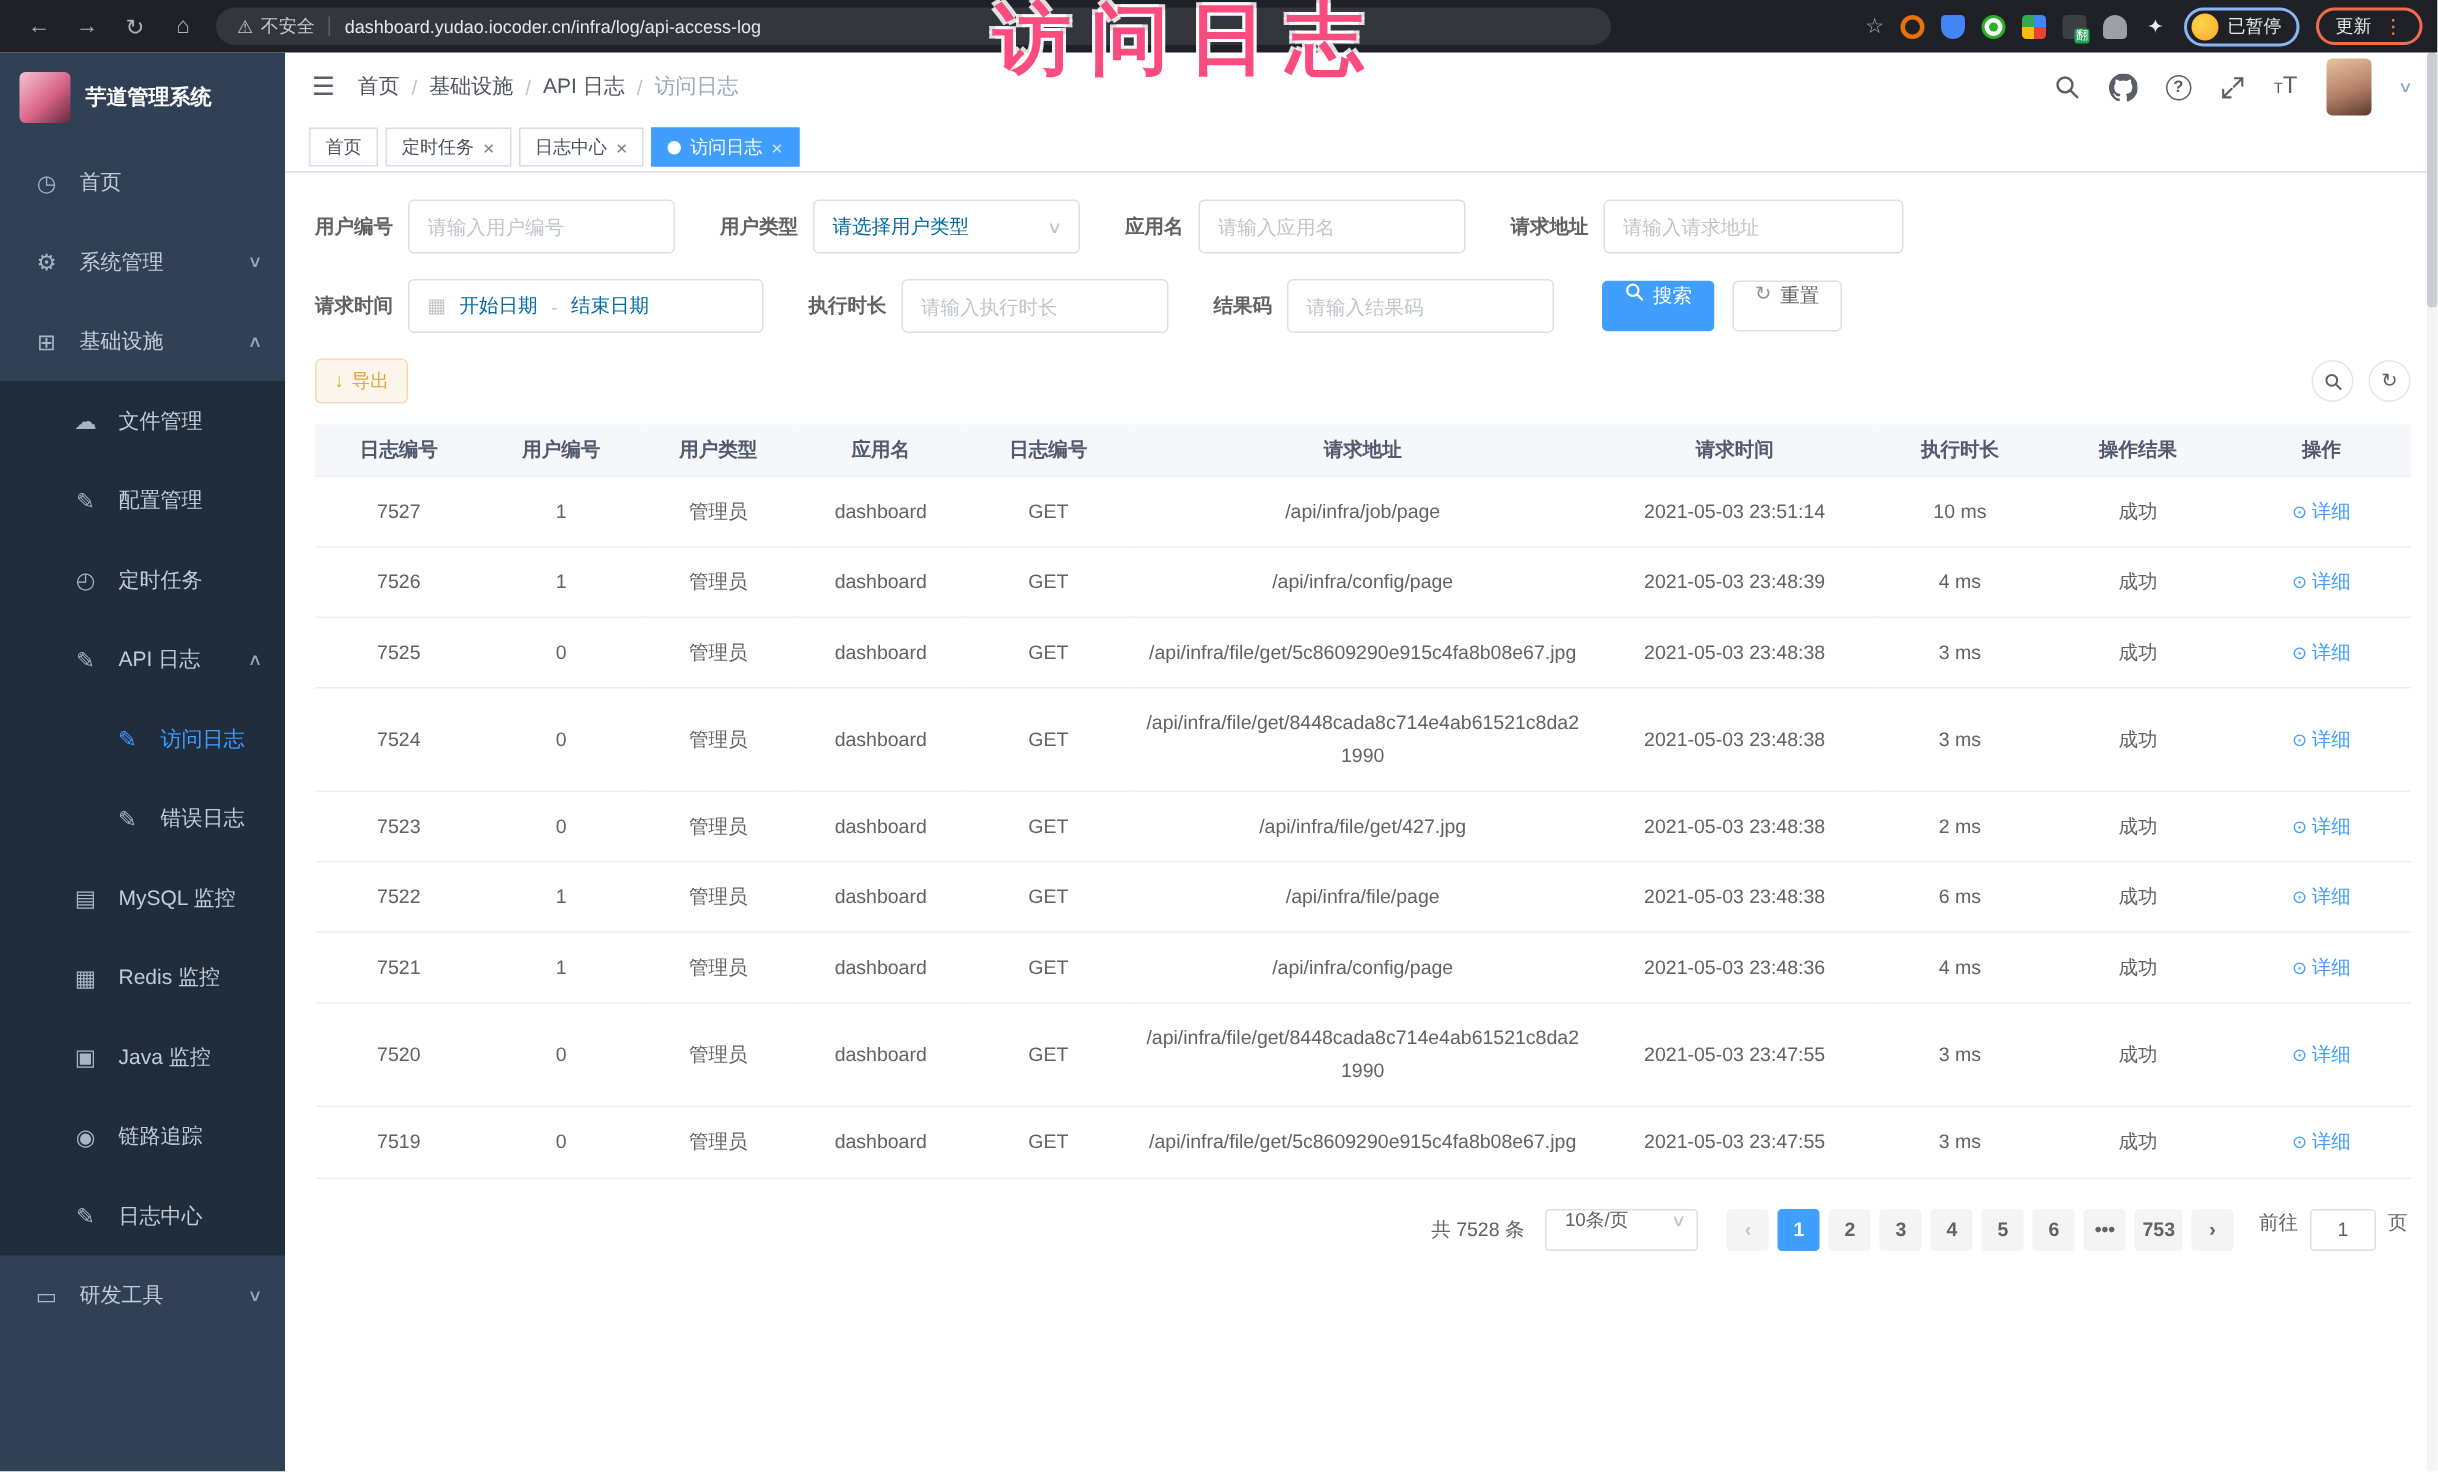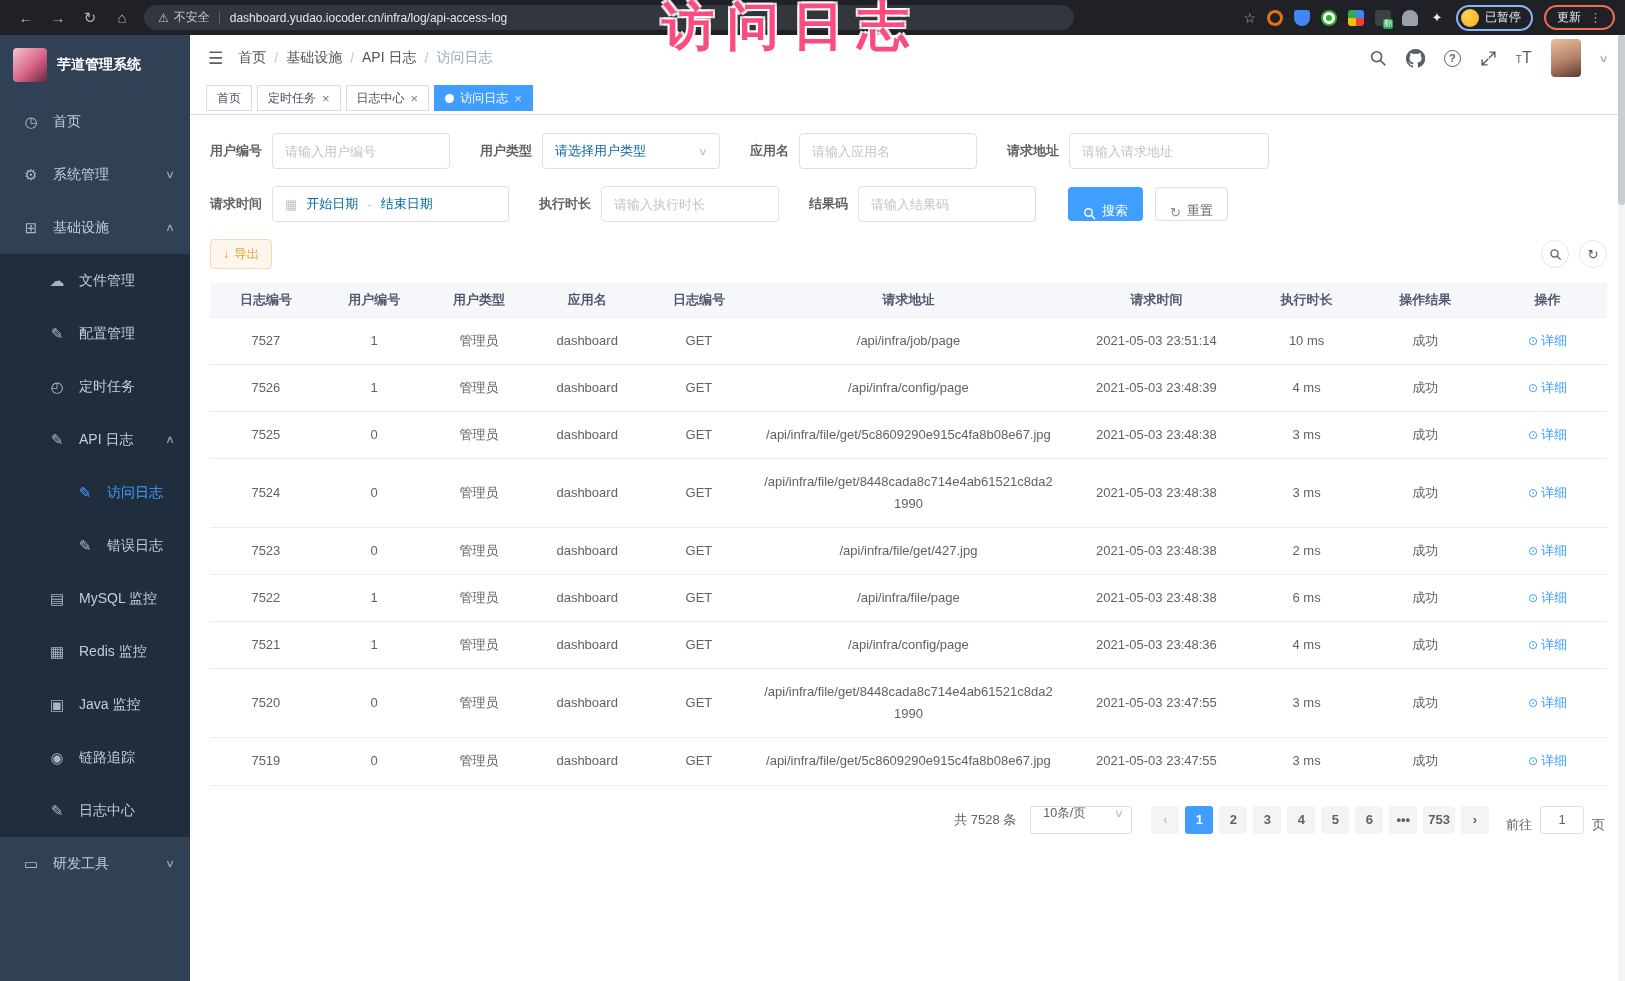--- a/index.html
+++ b/index.html
@@ -89,21 +89,21 @@
        display:flex;align-items:center;padding:0 12px}
   input.ctl{width:178px;outline:none}
   input.ctl.wide{width:200px}
   input::placeholder{color:#c0c4cc}
   .select-ctl{width:178px;justify-content:space-between;cursor:pointer}
   .ph{color:#0369a1}
   .sel-caret{color:#c0c4cc;font-size:11px;transform:scaleX(1.3)}
   .daterange{width:237px;gap:9px;cursor:pointer}
   .daterange .cal{color:#c0c4cc;font-size:13px}
   .daterange .sep2{color:#c0c4cc}
-  .btn{height:34px;padding:0 14px;border-radius:4px;font-size:13px;display:inline-flex;align-items:flex-end;gap:6px;cursor:pointer;border:1px solid transparent;font-family:inherit}
+  .btn{height:34px;padding:0 14px;border-radius:4px;font-size:13px;display:inline-flex;align-items:flex-start;gap:6px;cursor:pointer;border:1px solid transparent;font-family:inherit}
   .btn-primary{background:#409eff;color:#fff;margin-left:2px}
   .btn-plain{background:#fff;border-color:#dcdfe6;color:#606266;margin-left:12px}
   .btn-plain .ric{font-size:13px;color:#8a8f99}
 
   .toolbar{display:flex;align-items:center;margin:3px 0 14px}
   .btn-export{height:30px;padding:0 12px;background:#fdf6ec;border:1px solid #f5dab1;color:#e6a23c;border-radius:4px;
               font-size:12.5px;display:inline-flex;align-items:center;gap:5px;cursor:pointer;font-family:inherit}
   .toolbar-right{margin-left:auto;display:flex;gap:10px}
   .circle-btn{width:28px;height:28px;border-radius:50%;border:1px solid #e3e5e9;display:flex;align-items:center;
               justify-content:center;color:#5a5e66;cursor:pointer;font-size:13px;background:#fff}
@@ -115,21 +115,21 @@
   .detail-link .eye{margin-right:3px;font-size:12px}
 
   .pagination{display:flex;justify-content:flex-end;align-items:center;margin:20px 2px 0;font-size:13px;color:#606266}
   .pg-total{margin-right:14px}
   .pg-size{width:102px;height:28px;border:1px solid #dcdfe6;border-radius:3px;display:flex;align-items:center;
            justify-content:space-between;padding:0 8px 12px 12px;cursor:pointer;margin-right:16px;font-size:12.5px;background:#fff}
   .pg-btn{min-width:28px;height:28px;line-height:28px;background:#f4f4f5;border-radius:3px;text-align:center;
           margin:0 3px;cursor:pointer;padding:0 5px;font-weight:bold}
   .pg-btn.prev{color:#c0c4cc}
   .pg-btn.active{background:#409eff;color:#fff}
-  .pg-goto{display:flex;align-items:flex-end;gap:8px;margin-left:14px}
+  .pg-goto{display:flex;align-items:flex-start;gap:8px;margin-left:14px}
   .pg-input{width:44px;height:28px;border:1px solid #dcdfe6;border-radius:3px;text-align:center;font-size:13px;color:#606266;outline:none}
 
   
   .watermark{position:absolute;top:-8px;left:662px;font-size:52px;font-weight:bold;color:#fb4c7f;letter-spacing:13px;
              z-index:50;pointer-events:none;white-space:nowrap;
              text-shadow:-2px -2px 0 rgba(255,255,255,.85),2px -2px 0 rgba(255,255,255,.85),
                          -2px 2px 0 rgba(255,255,255,.85),2px 2px 0 rgba(255,255,255,.85)}
 </style>
 </head>
 <body>

